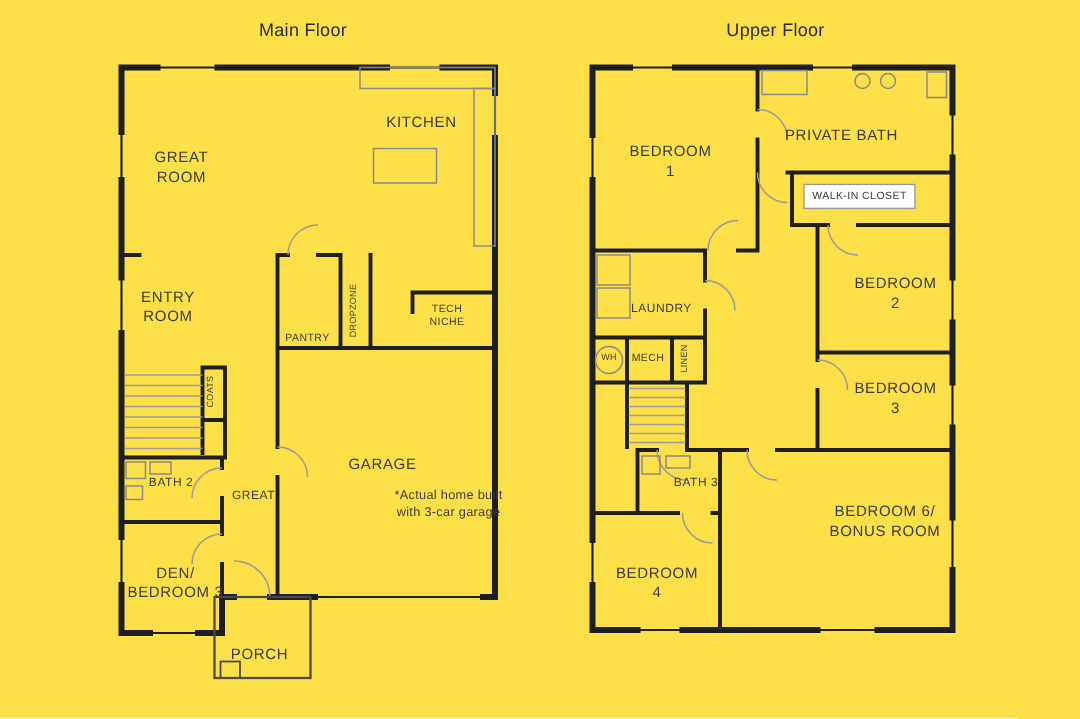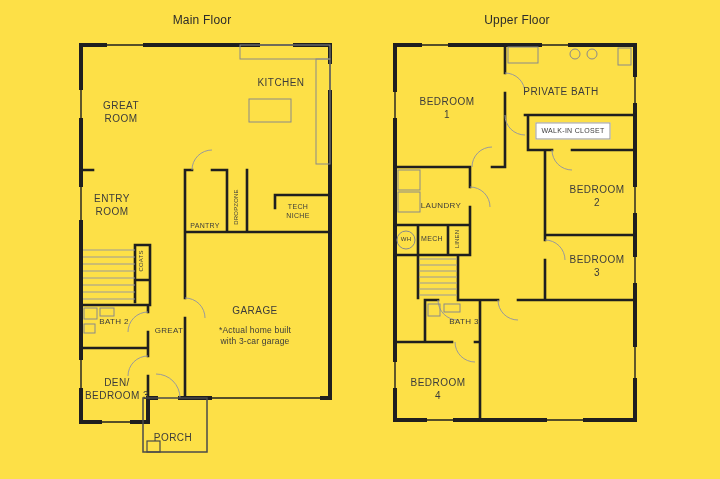--- a/index.html
+++ b/index.html
@@ -12,21 +12,21 @@
     font-size:12px;color:#2b2b2b;letter-spacing:.2px;white-space:pre-line;
   }
   .lbl{
     position:absolute;transform:translate(-50%,-50%);
     font-size:10px;letter-spacing:.45px;color:#3b3b3b;text-align:center;
     line-height:1.3;white-space:pre-line;
   }
   .lbl.md{font-size:8px;letter-spacing:.35px;}
   .lbl.sm{font-size:7px;letter-spacing:.3px;}
   .lbl.xs{font-size:6px;letter-spacing:.2px;}
-  .lbl.note{font-size:8.5px;letter-spacing:.2px;}
+  .lbl.note{font-size:8.5px;letter-spacing:.2px;margin-left:44px;}
   .lbl.vert{transform:translate(-50%,-50%) rotate(-90deg);}
   .lbl.boxed{border:1px solid #9a9a9a;background:#fff;padding:3px 5px;font-size:7px;letter-spacing:.3px;}
   svg{position:absolute;left:0;top:0;}
 </style>
 </head>
 <body>
 
 <div id="canvas">
 
   <svg width="720" height="479" viewBox="0 0 720 479">
@@ -186,14 +186,16 @@
 2</div>
   <div class="lbl md" style="left:441px;top:206px">LAUNDRY</div>
   <div class="lbl xs" style="left:406px;top:240px">WH</div>
   <div class="lbl sm" style="left:432px;top:239px">MECH</div>
   <div class="lbl xs vert" style="left:458px;top:239px">LINEN</div>
   <div class="lbl" style="left:597px;top:266px">BEDROOM
 3</div>
   <div class="lbl md" style="left:464px;top:322px">BATH 3</div>
   <div class="lbl" style="left:438px;top:389px">BEDROOM
 4</div>
+  <div class="lbl" style="left:590px;top:348px">BEDROOM 6/
+BONUS ROOM</div>
 
 </div>
 
 </body></html>

